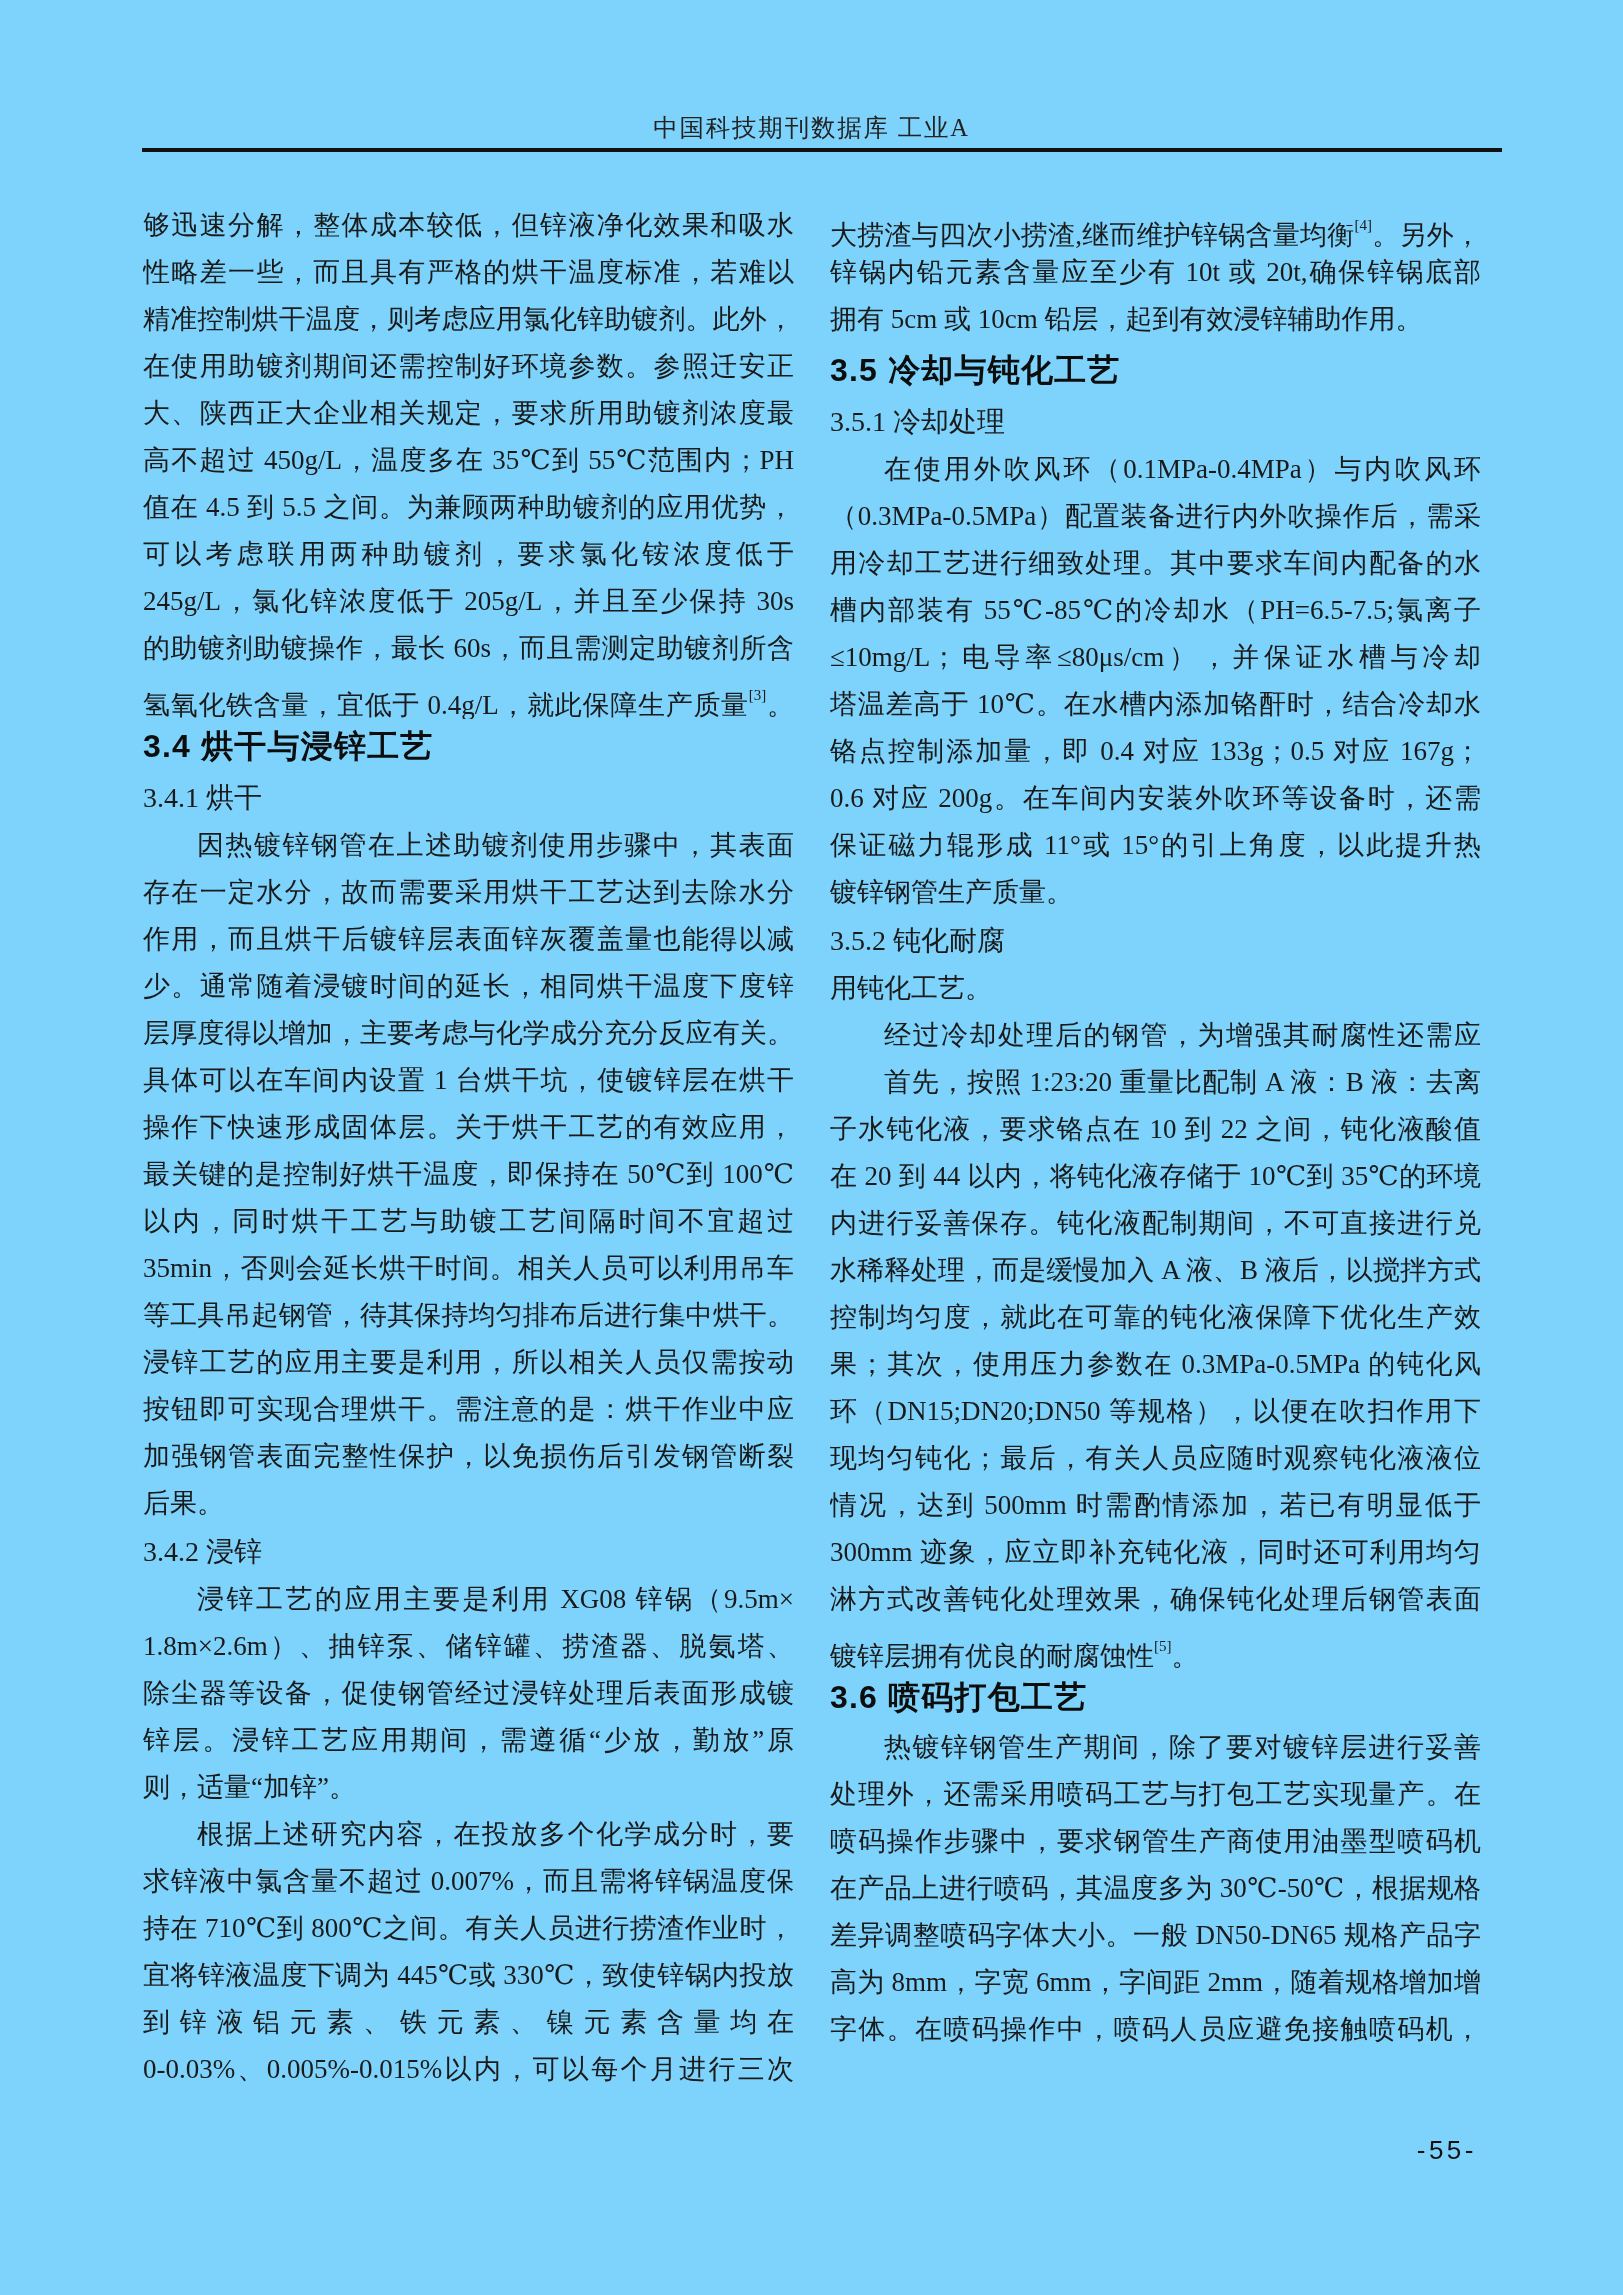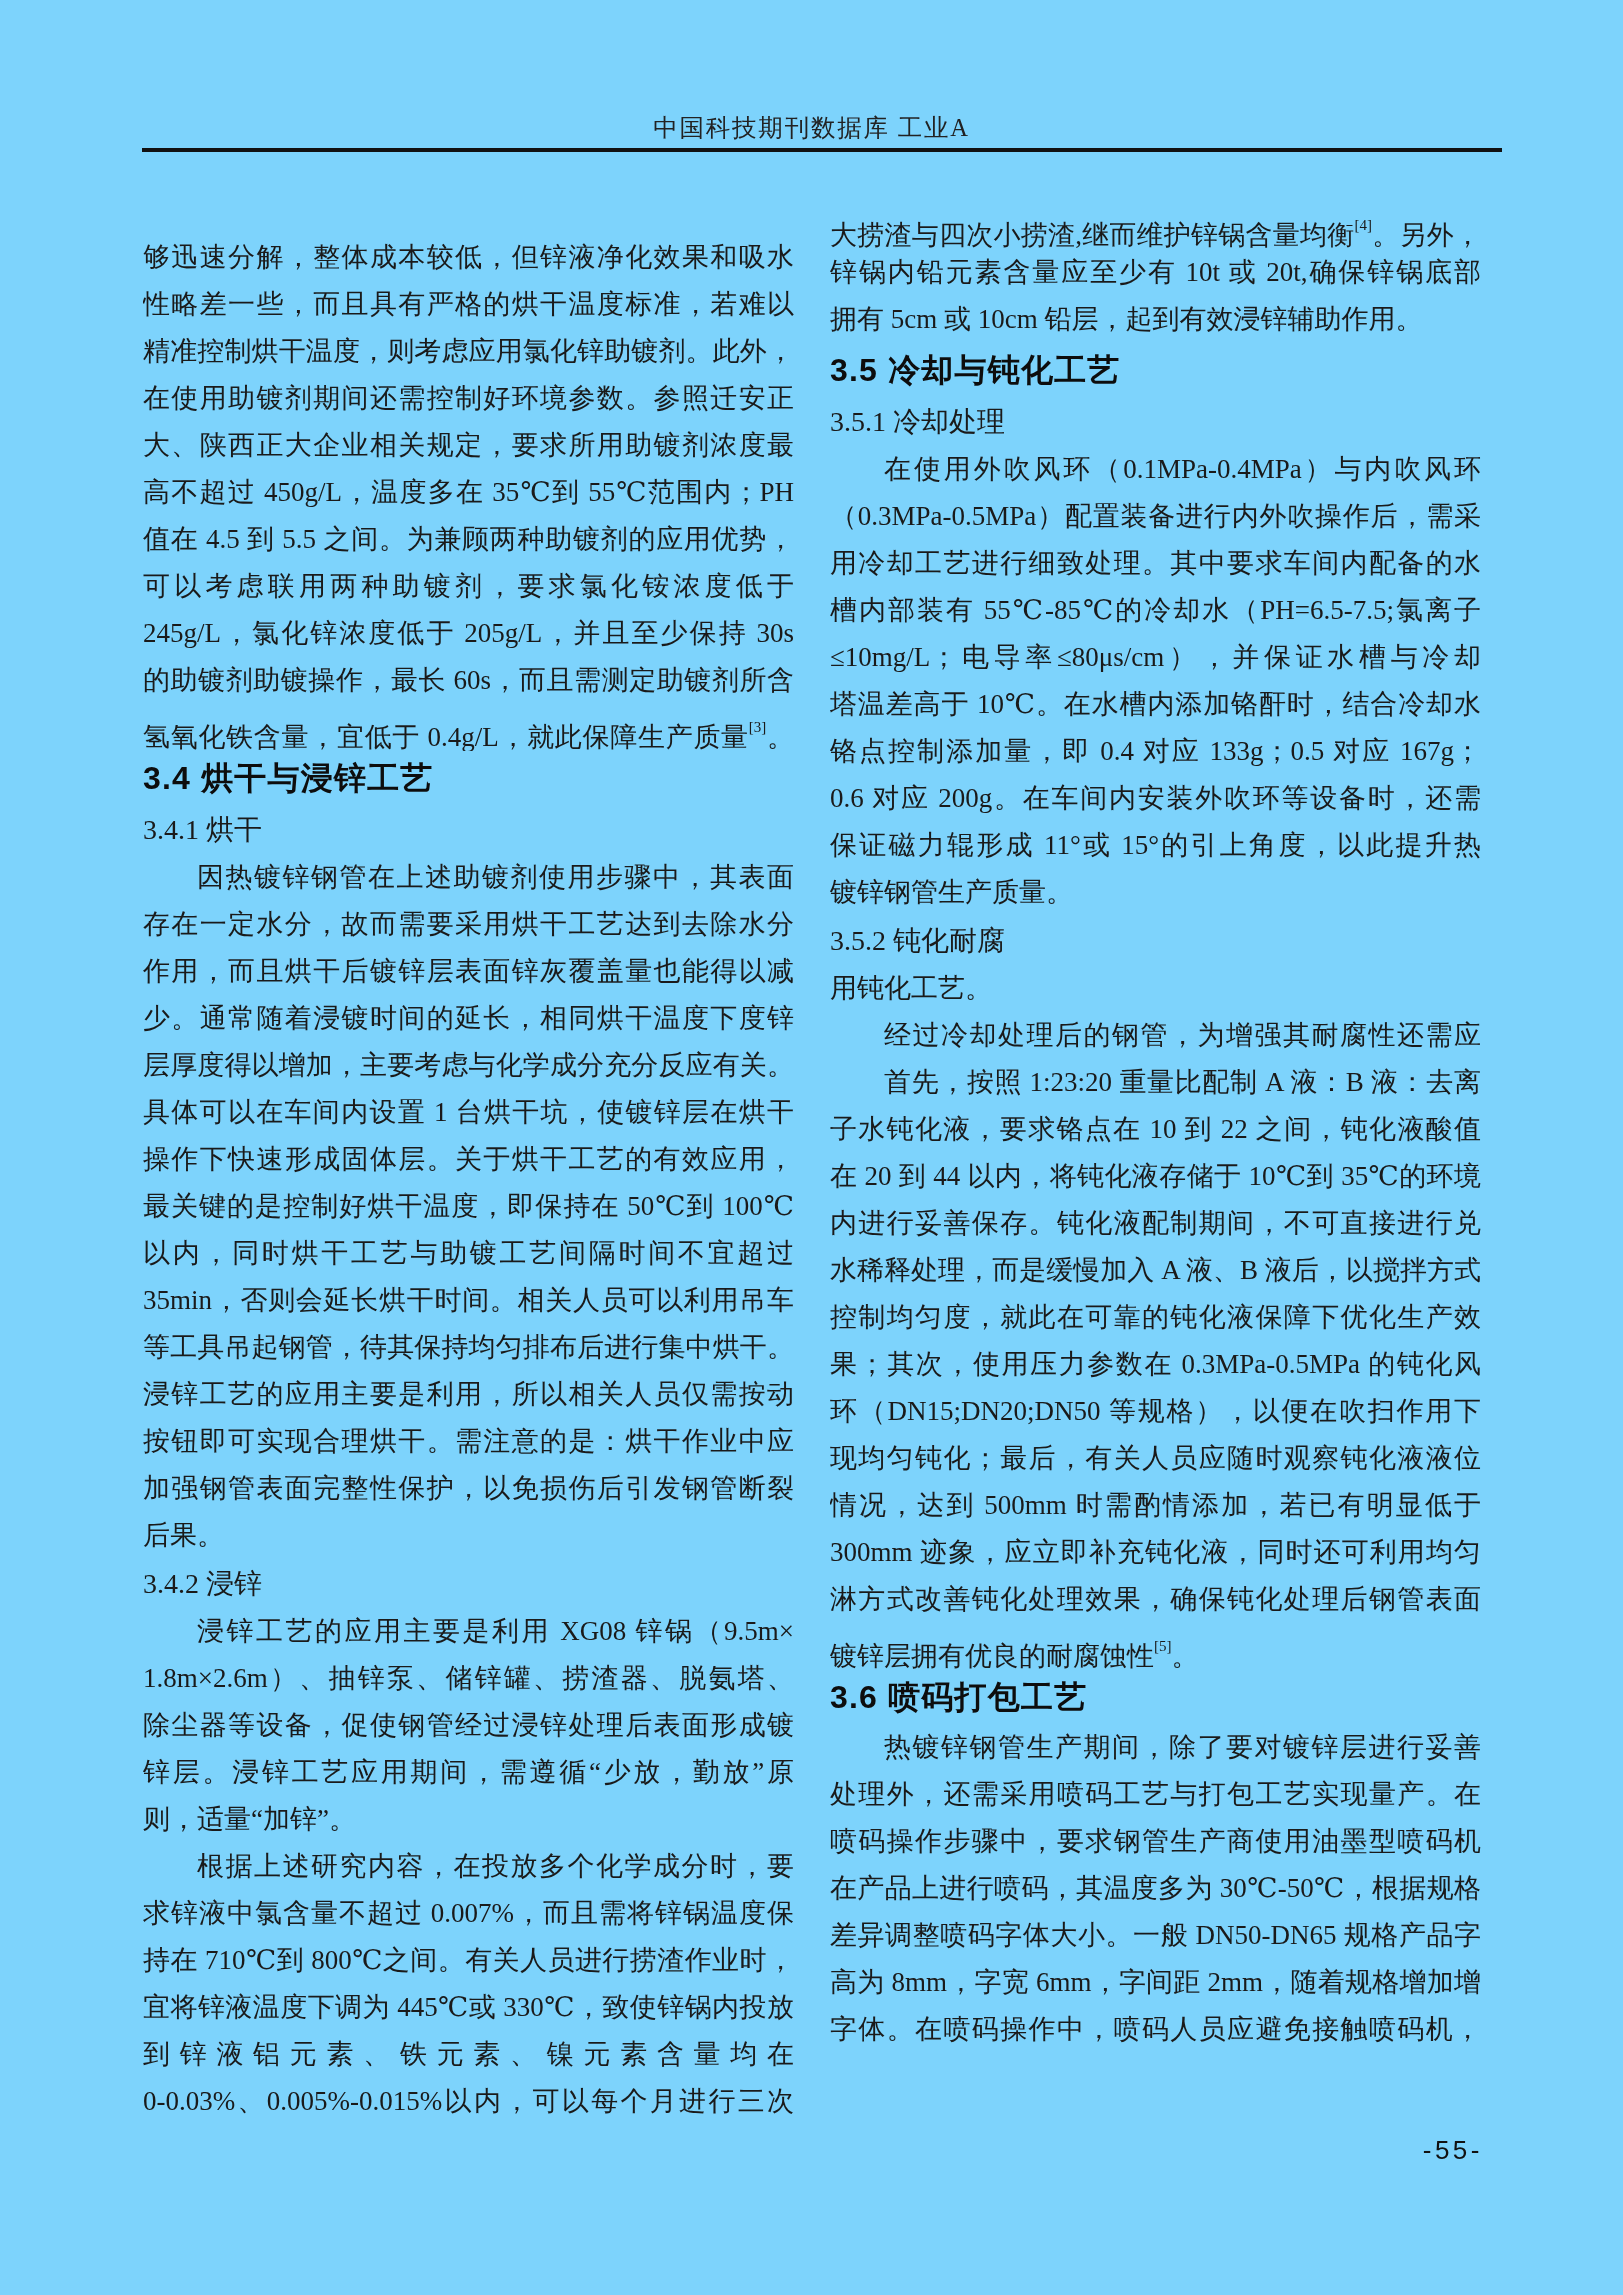--- a/index.html
+++ b/index.html
@@ -19,21 +19,21 @@
     color:#222;
   }
   .rule{
     position:absolute;top:148px;left:142px;
     width:1360px;height:4.1px;
     background:#111111;
   }
   .col{
     position:absolute;top:202px;width:651px;
   }
-  .col.left{left:143px;margin-top:32px;}
+  .col.left{left:143px;}
   .col.right{left:830px;}
   .line{
     height:47px;line-height:47px;
     font-size:27px;
     text-align:justify;
     overflow:hidden;
   }
   .line.j{text-align:justify;text-align-last:justify;}
   .line.l{text-align:left;text-align-last:left;}
   .line.ind{text-indent:54px;}
@@ -50,21 +50,21 @@
     height:49px;line-height:49px;
     font-size:28px;
     overflow:hidden;
   }
   sup.ref{
     font-size:15px;
     vertical-align:14px;
     letter-spacing:0;
   }
   .pageno{
-    position:absolute;top:2135px;right:140px;
+    position:absolute;top:2135px;right:146px;
     font-family:"Liberation Sans","DejaVu Sans",sans-serif;
     font-size:26px;
     letter-spacing:3.5px;
     color:#111;
   }
 </style>
 </head>
 <body>
 
 <div class="page">

